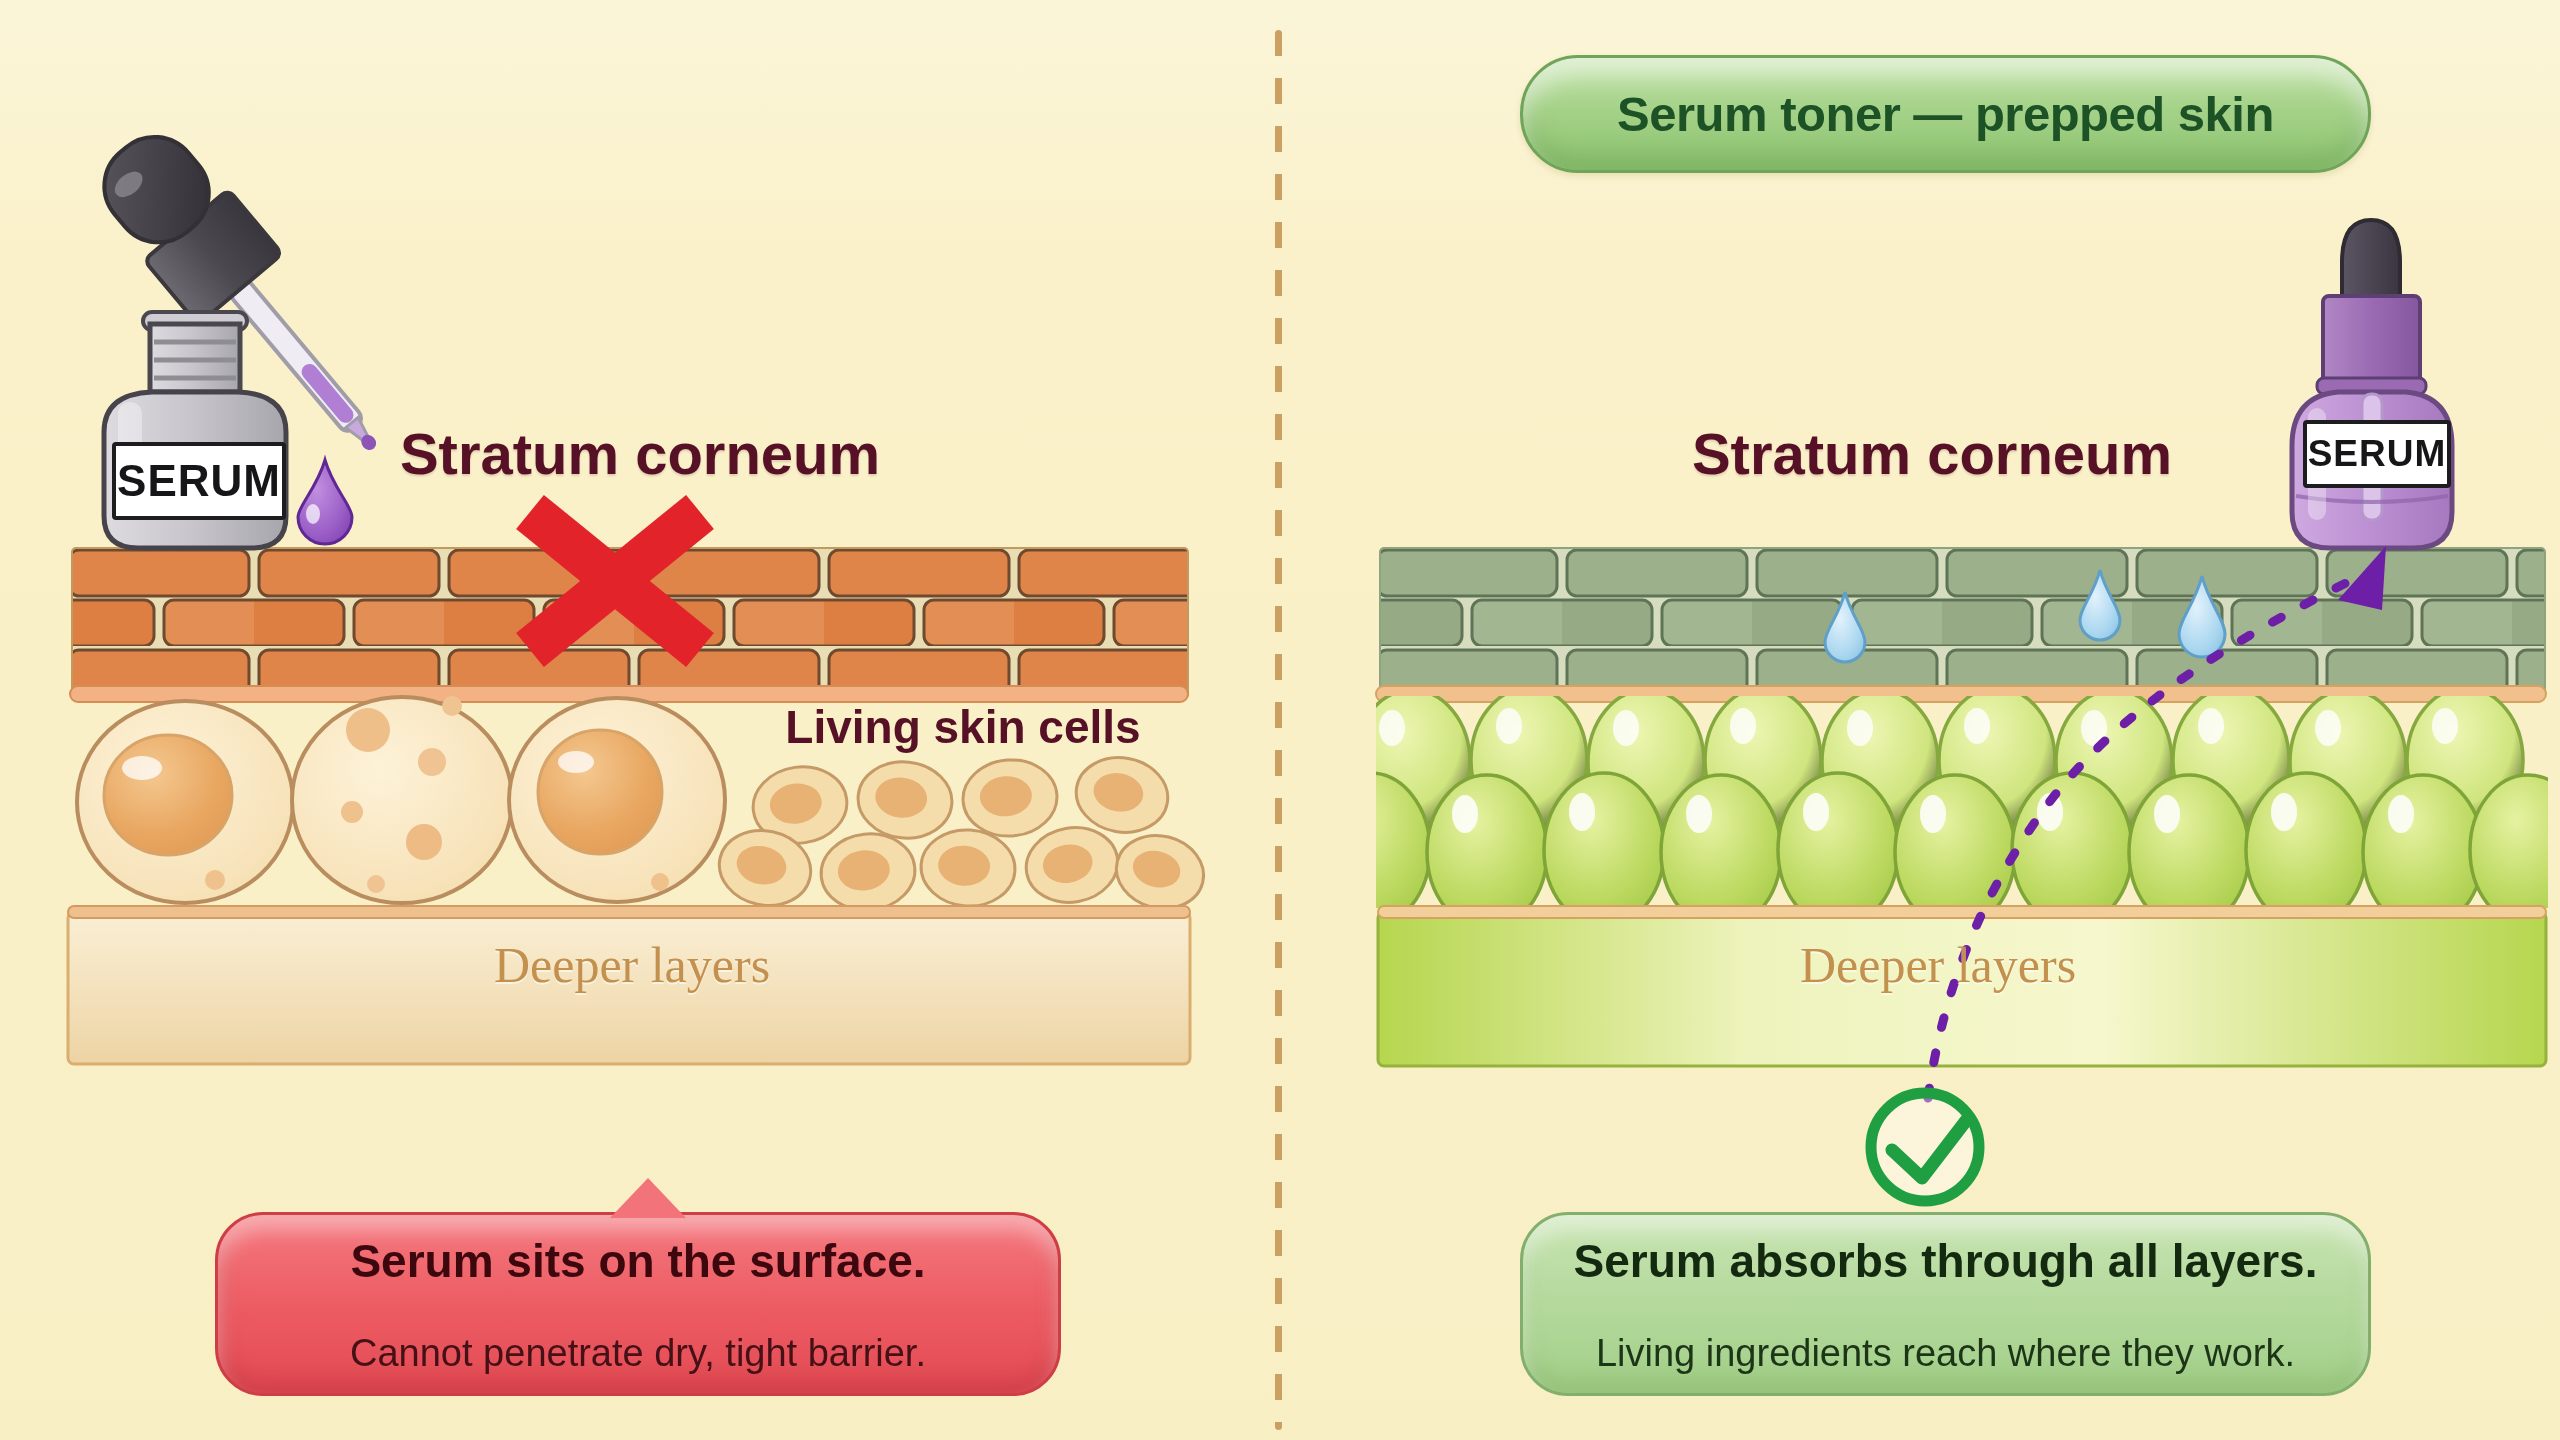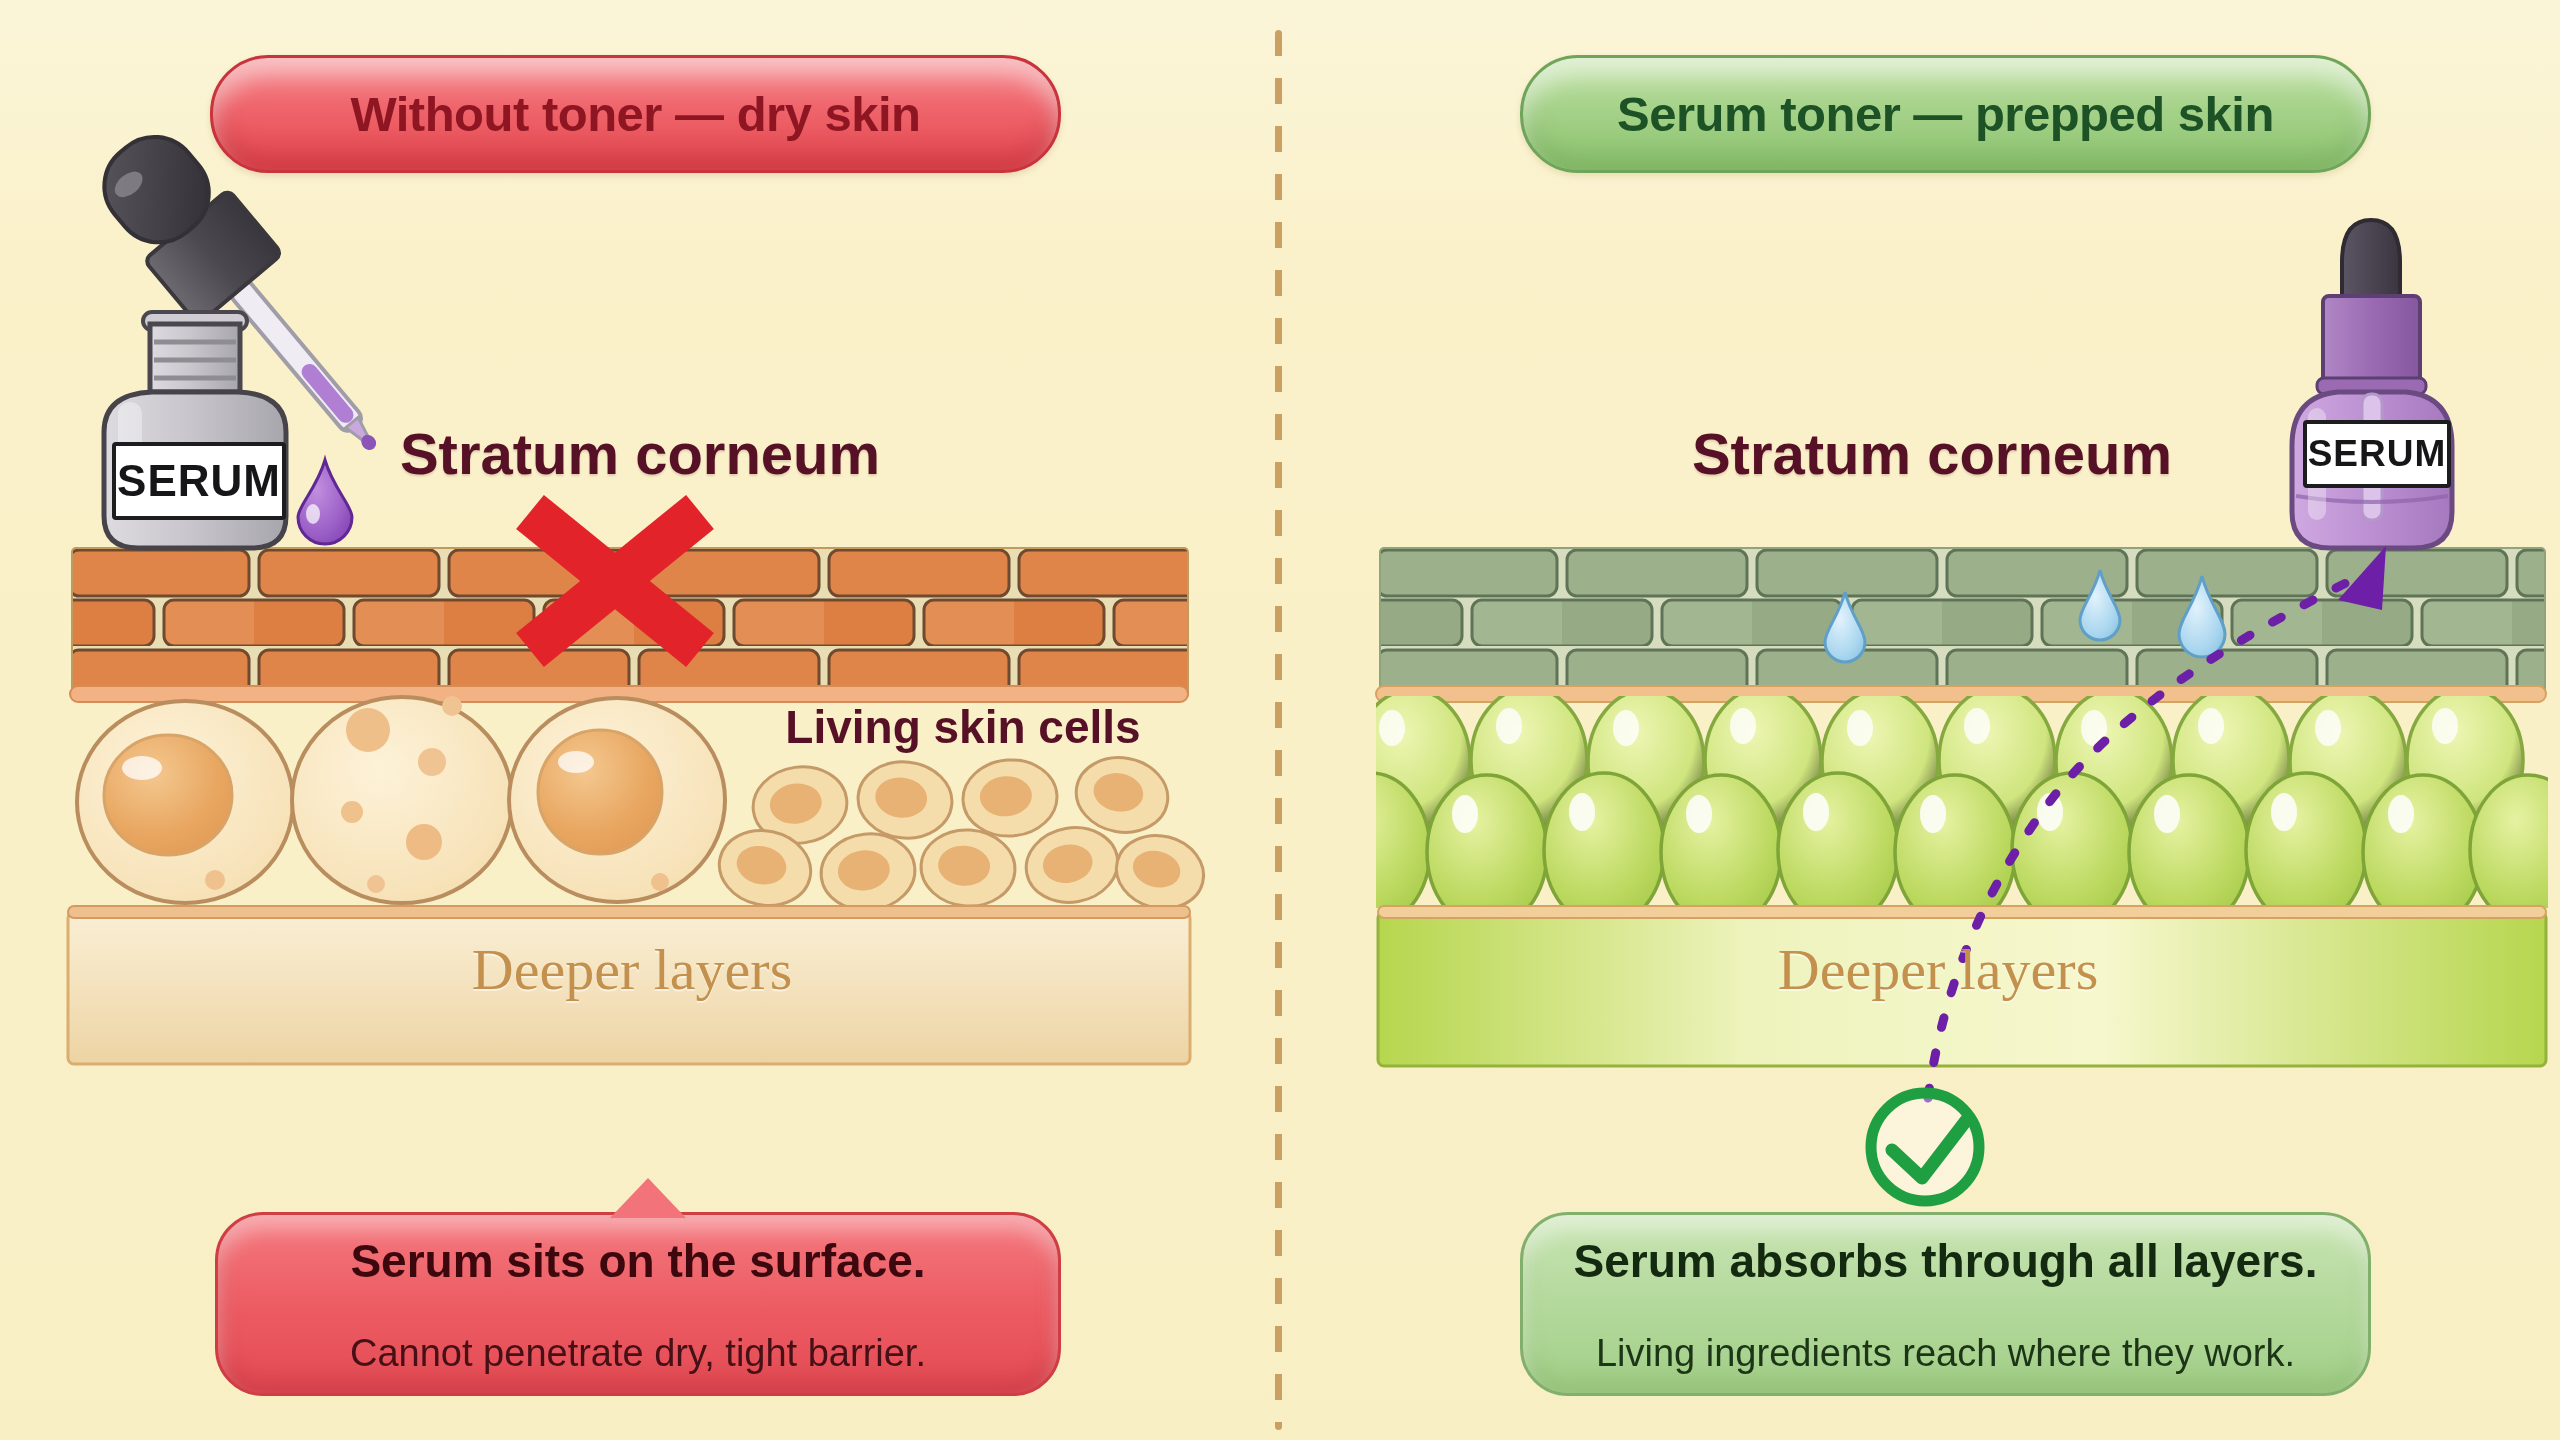--- a/index.html
+++ b/index.html
@@ -46,21 +46,21 @@
   #panel-left .stratum{left:640px;}
   #panel-right .stratum{left:652px;}
 
   .living-label{
     position:absolute; top:700px; left:963px; transform:translateX(-50%);
     font-size:46px; font-weight:bold; color:var(--heading-maroon,#571126); white-space:nowrap;
   }
 
   .deeper-label{
     position:absolute; top:936px; left:50%; transform:translateX(-50%);
-    font-family:"Liberation Serif", serif; font-size:58px; color:var(--gold-text,#c3914d);
+    font-family:"Liberation Serif", serif; font-size:50px; color:var(--gold-text,#c3914d);
     white-space:nowrap; text-shadow:0 2px 0 rgba(255,255,255,.55);
   }
   #panel-left .deeper-label{left:632px;} #panel-right .deeper-label{left:658px;}
 
   .serum-label{
     position:absolute; background:#ffffff; border:4px solid #1d1d20; border-radius:4px;
     display:flex; align-items:center; justify-content:center;
     font-weight:bold; color:#161618; letter-spacing:1px;
   }
   #serum-label-left{left:112px; top:442px; width:166px; height:70px; font-size:44px;}
@@ -232,21 +232,20 @@
         <path d="M104,432 Q104,394 152,392 L238,392 Q286,394 286,432 L286,516 Q286,548 252,548 L138,548 Q104,548 104,516 Z" fill="url(#grayV)" stroke="#46444a" stroke-width="5"></path>
         <rect x="118" y="402" width="24" height="118" rx="12" fill="#ffffff" opacity=".35"></rect>
       </g>
 
       <g>
         <path d="M325,460 C317,488 298,506 298,517 A27,27 0 1 0 352,517 C352,506 333,488 325,460 Z" fill="url(#dropPurple)" stroke="#5f2894" stroke-width="3"></path>
         <ellipse cx="313" cy="514" rx="7" ry="10" fill="#ffffff" opacity=".7"></ellipse>
       </g>
     </svg>
 
-    <div class="badge badge-red">Without toner — dry skin</div>
 
     <div class="stratum">Stratum corneum</div>
 
     <div class="living-label">Living skin cells</div>
 
     <div class="deeper-label">Deeper layers</div>
 
     <div class="serum-label" id="serum-label-left">SERUM</div>
 
     <div class="bubble bubble-red">

